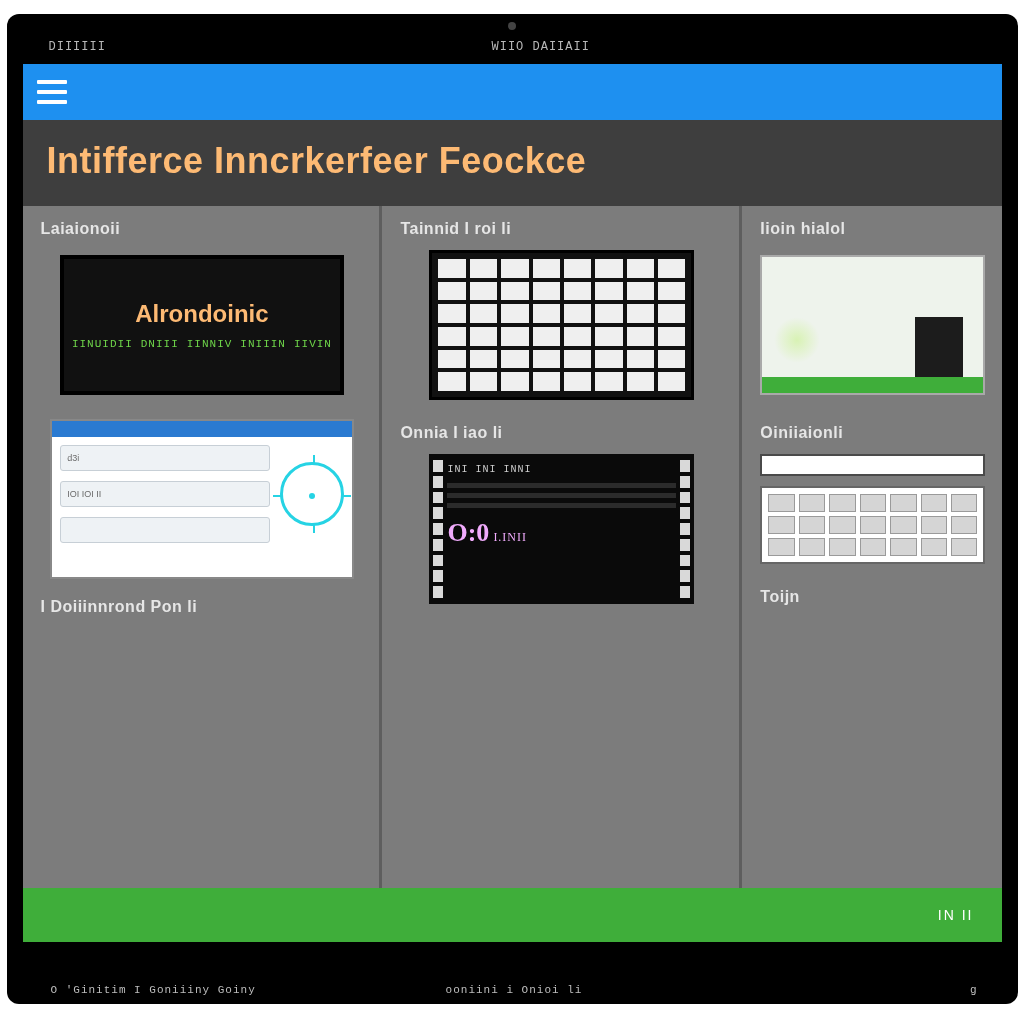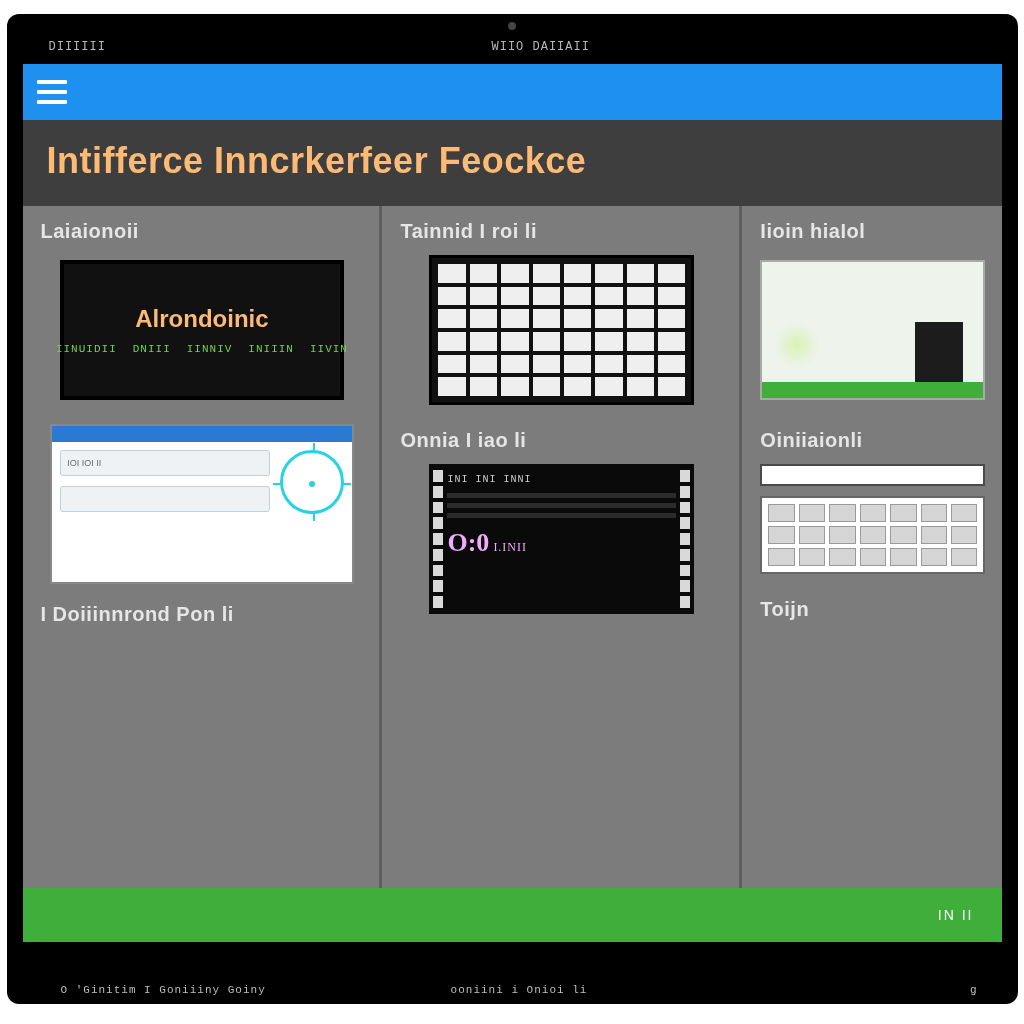--- a/index.html
+++ b/index.html
@@ -67,42 +67,42 @@
     border-right: 3px solid #5e5e5e;
     display: flex; flex-direction: column;
     padding: 0;
   }
   .col:last-child { border-right: none; }
   .cell {
     padding: 14px 16px 10px 18px;
     color: #e8e8e8;
   }
   .cell-label {
-    font-size: 20px; font-weight: 600; letter-spacing: 0.5px;
+    font-size: 16px; font-weight: 600; letter-spacing: 0.5px;
     margin-bottom: 12px;
     color: #e6e6e6;
     white-space: nowrap; overflow: hidden; text-overflow: ellipsis;
   }
   .thumb {
     width: 100%; height: 150px;
     display: flex; align-items: center; justify-content: center;
     position: relative;
   }
 
   
   .card-arduino {
     background: #111; border: 4px solid #000;
     width: 88%; height: 140px; margin: 0 auto;
     display: flex; flex-direction: column; align-items: center; justify-content: center;
     gap: 10px;
   }
   .card-arduino .ard-title { color: #fdba74; font-size: 24px; font-weight: 600; }
   .card-arduino .ard-sub {
     color: #6fd64a; font-family: "Courier New", monospace; font-size: 11px;
-    letter-spacing: 1px; display: flex; gap: 16px;
+    letter-spacing: 1px; display: flex; gap: 8px;
   }
   .card-arduino .ard-sub span { display: inline-block; }
 
   
   .card-window {
     background: #fff; width: 94%; height: 160px;
     border: 2px solid #888;
     position: relative;
   }
   .card-window .win-bar { height: 16px; background: #2a7ad1; }
@@ -184,21 +184,21 @@
   .row-bottom .cell-label { margin-bottom: 0; }
 
   .footer {
     height: 54px; background: #3fae3a;
     display:flex; align-items:center; justify-content:flex-end;
     padding: 0 28px;
   }
   .footer span { color:#fff; font-size:14px; letter-spacing:2px; }
 
   .bottom-status {
-    position:absolute; bottom:8px; left:14px; right:0;
+    position:absolute; bottom:8px; left:4px; right:0;
     display:flex; align-items:center; justify-content:space-between;
     padding: 0 40px;
     color:#bdbdbd; font-size:11px; letter-spacing:1px;
     font-family:"Courier New",monospace;
   }
   .bottom-status .center { position:absolute; left:50%; transform:translateX(-50%); }
 </style>
 </head>
 <body>
 
@@ -243,20 +243,21 @@
             </div>
           </div>
         </div>
 
         <div class="cell">
           <div class="thumb">
             <div class="card-window">
               <div class="win-bar"></div>
               <div class="win-body">
                 <div class="win-list">
+                  <div class="win-row">d3i</div>
                   <div class="win-row">IOI IOI II</div>
                   <div class="win-row"></div>
                 </div>
                 <div class="win-icon">
                   <div class="pin n"></div>
                     <div class="pin e"></div>
                     <div class="pin s"></div>
                     <div class="pin w"></div>
                 </div>
               </div>

